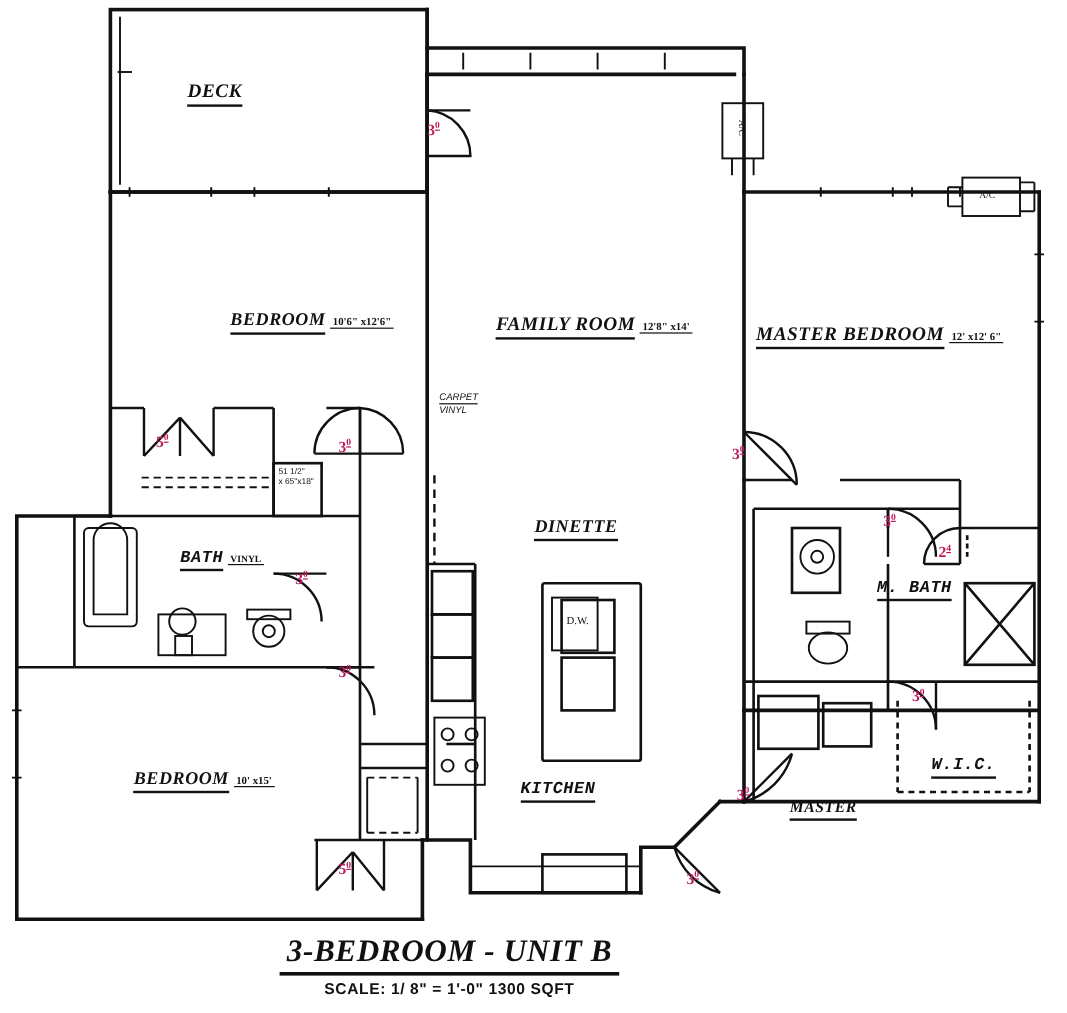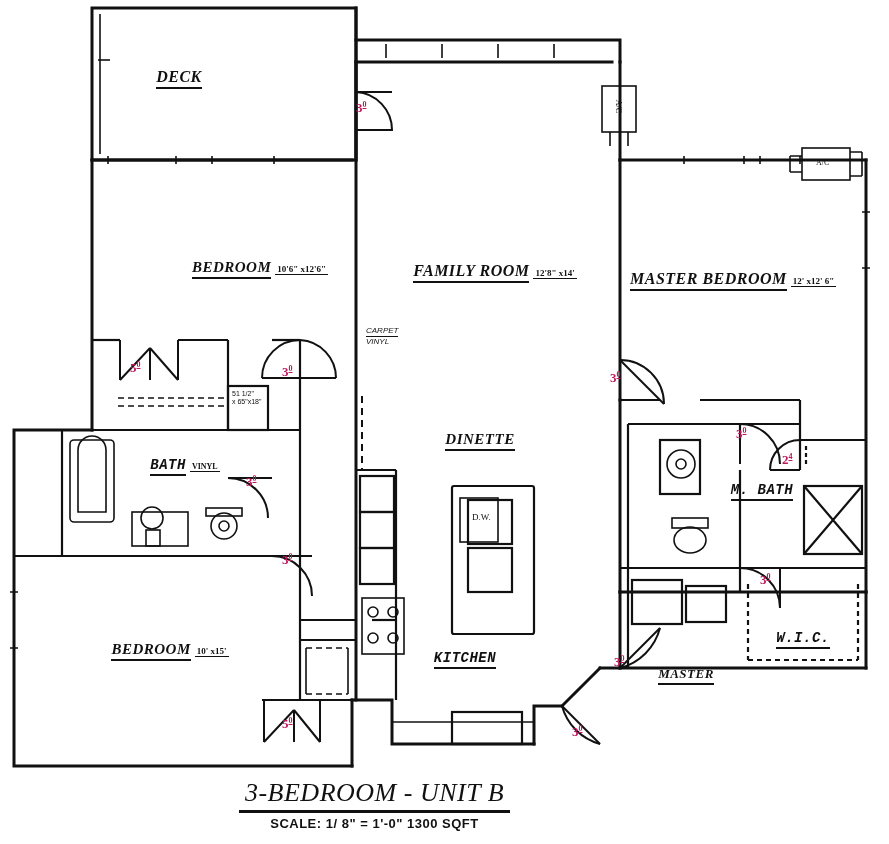--- a/index.html
+++ b/index.html
@@ -15,21 +15,21 @@
   .name15{font-size:15px;}
   .name14{font-size:14px;font-family:Liberation Mono, monospace;}
   .name13{font-size:13px;}
   .door-lbl{position:absolute;font-family:"Liberation Serif",serif;font-size:13px;font-weight:bold;color:#be185d;white-space:nowrap;}
   .door-lbl sup{font-size:8px;vertical-align:super;text-decoration:underline;}
   .tiny{position:absolute;font-family:"Liberation Sans",sans-serif;font-size:7px;color:#111;white-space:nowrap;line-height:1.15;}
   .fixlbl{position:absolute;font-family:"Liberation Serif",serif;font-size:9px;color:#111;white-space:nowrap;}
   .acl{position:absolute;font-family:"Liberation Serif",serif;font-size:8px;color:#111;
        transform:rotate(90deg);transform-origin:center center;}
   #footer{position:absolute;left:0;right:0;top:778px;text-align:center;}
-  .title{font-family:"Liberation Serif",serif;font-style:italic;font-weight:normal;font-size:26px;color:#111;
+  .title{font-family:"Liberation Serif",serif;font-style:italic;font-weight:bold;font-size:26px;color:#111;
          letter-spacing:.5px;border-bottom:3px solid #111;display:inline-block;padding:0 6px 2px 6px;}
   .subtitle{font-family:"Liberation Sans",sans-serif;font-size:13px;font-weight:bold;color:#111;
             letter-spacing:.5px;margin-top:3px;}
   .carpet-note{position:absolute;font-family:"Liberation Sans",sans-serif;font-size:8px;color:#111;line-height:1.25;font-style:italic;}
   .carpet-note span{display:block;}
   .carpet-note .top{border-bottom:1px solid #111;padding-bottom:0px;}
 </style>
 </head>
 <body>
 

